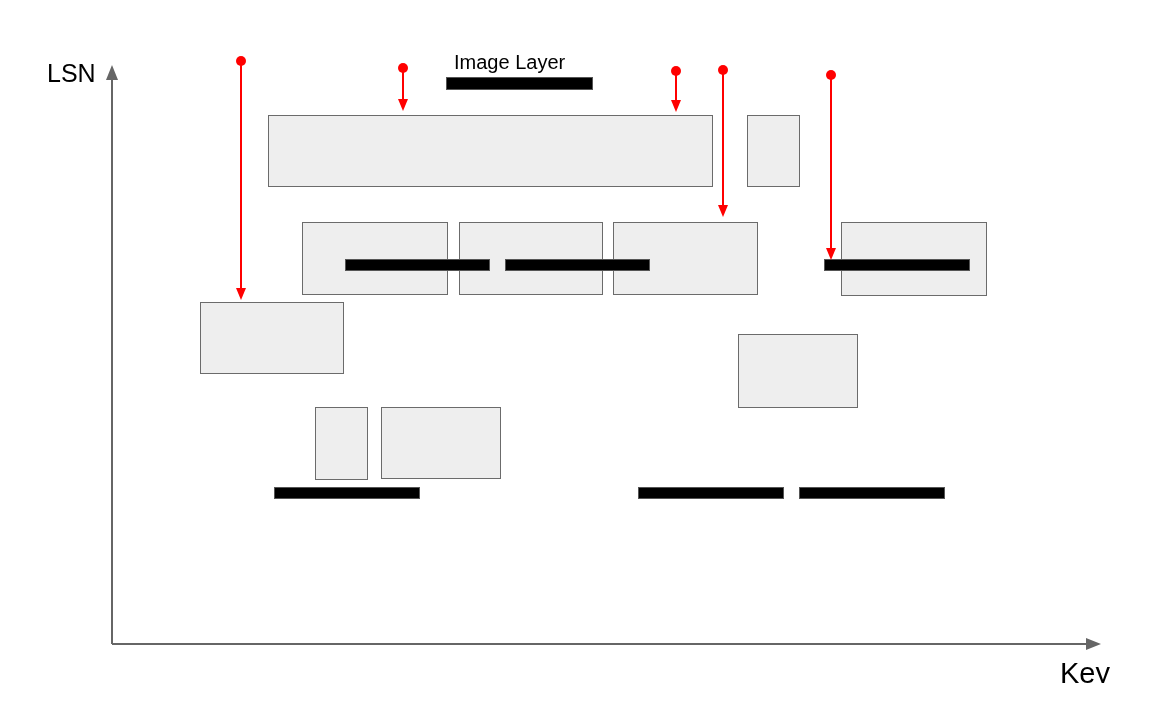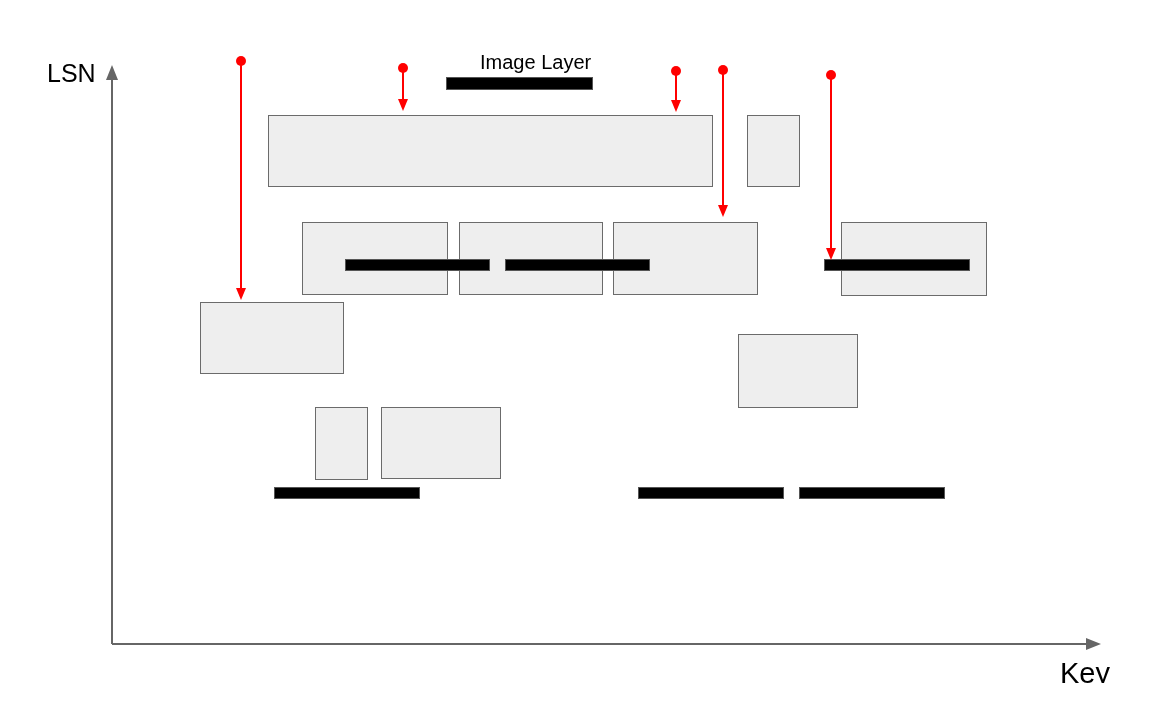--- a/index.html
+++ b/index.html
@@ -7,21 +7,21 @@
     --arrow:#ff0000; --axis:#666666; --text:#000000;
   }
   html,body{margin:0;padding:0;background:#ffffff;}
   #canvas{
     position:relative; width:1175px; height:683px; background:#ffffff;
     font-family:"Liberation Sans", sans-serif; color:var(--text); overflow:hidden;
   }
   .lbl{position:absolute; white-space:nowrap; line-height:1.1;}
   .lbl-lsn{left:47px; top:60px; font-size:25px;}
   .lbl-key{left:1060px; top:658px; font-size:29px;}
-  .lbl-image{left:454px; top:51px; font-size:20px;margin-left:26px;}
+  .lbl-image{left:454px; top:51px; font-size:20px;}
   .lbl-delta{left:284px; top:122px; font-size:19px;}
   .axis-line{position:absolute; background:var(--axis);}
   .y-axis{left:111px; top:80px; width:2px; height:564px;}
   .x-axis{left:112px; top:643px; width:975px; height:2px;}
   .tri{position:absolute; width:0; height:0;}
   .y-head{left:106px; top:65px; border-left:6px solid transparent;
           border-right:6px solid transparent; border-bottom:15px solid var(--axis);}
   .x-head{left:1086px; top:638px; border-top:6px solid transparent;
           border-bottom:6px solid transparent; border-left:15px solid var(--axis);}
   .rect{position:absolute; background:var(--rect-fill);

